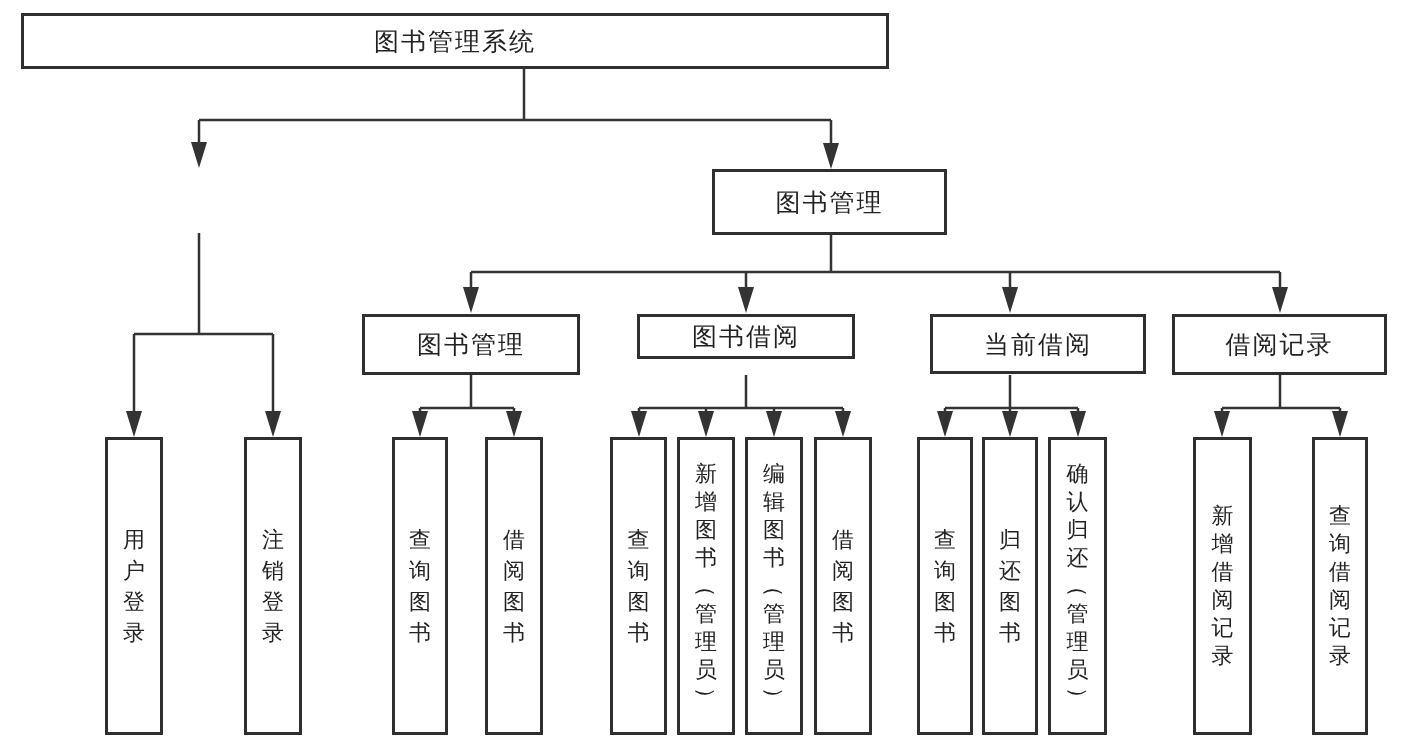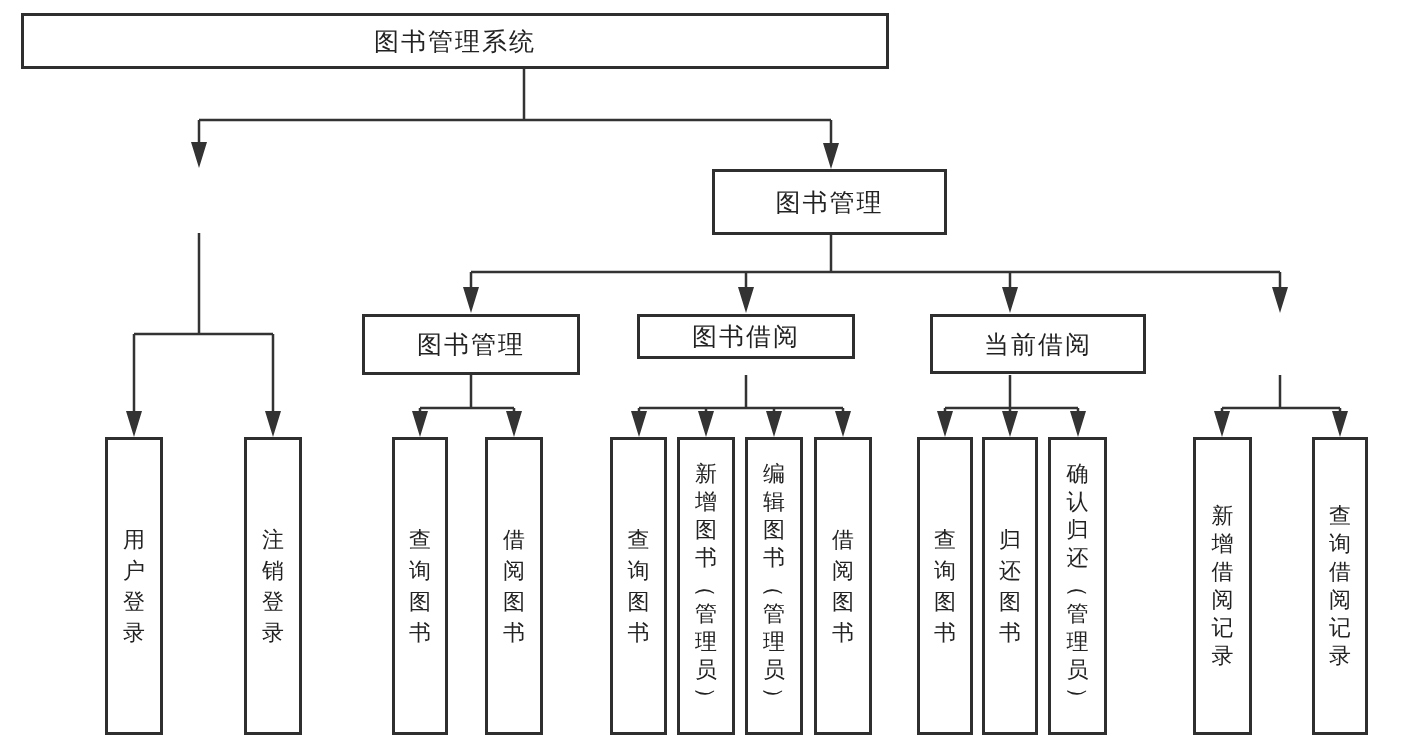--- a/index.html
+++ b/index.html
@@ -87,20 +87,21 @@
       M1332,411 L1348,411 L1340,437 Z"></path>
   </svg>
 
   <div class="node" style="left:21px;top:13px;width:868px;height:56px;">图书管理系统</div>
 
   <div class="node" style="left:712px;top:169px;width:235px;height:66px;">图书管理</div>
 
   <div class="node" style="left:362px;top:314px;width:218px;height:61px;">图书管理</div>
   <div class="node" style="left:637px;top:314px;width:218px;height:45px;">图书借阅</div>
   <div class="node" style="left:902px;top:314px;width:216px;height:60px;margin-left:28px;">当前借阅</div>
+  <div class="node" style="left:1172px;top:314px;width:215px;height:61px;">借阅记录</div>
 
   <div class="leaf" style="left:105px;width:58px;">
       <span class="vchar" style="height: 31px; line-height: 31px;">用</span>
       <span class="vchar" style="height: 31px; line-height: 31px;">户</span>
       <span class="vchar" style="height: 31px; line-height: 31px;">登</span>
       <span class="vchar" style="height: 31px; line-height: 31px;">录</span>
     </div>
   <div class="leaf" style="left:244px;width:58px;">
       <span class="vchar" style="height: 31px; line-height: 31px;">注</span>
       <span class="vchar" style="height: 31px; line-height: 31px;">销</span>

